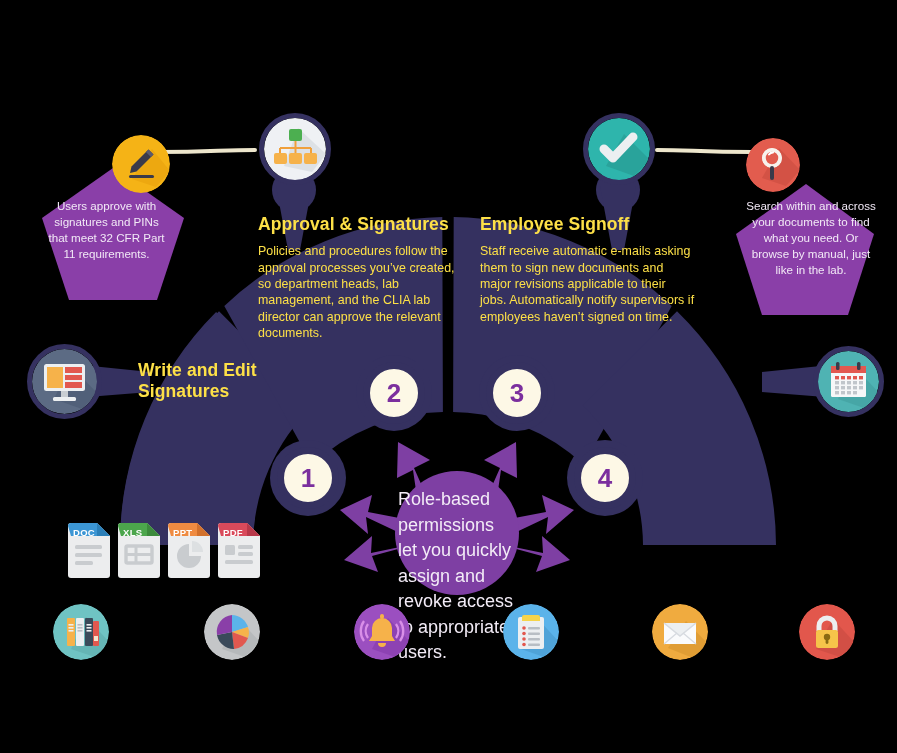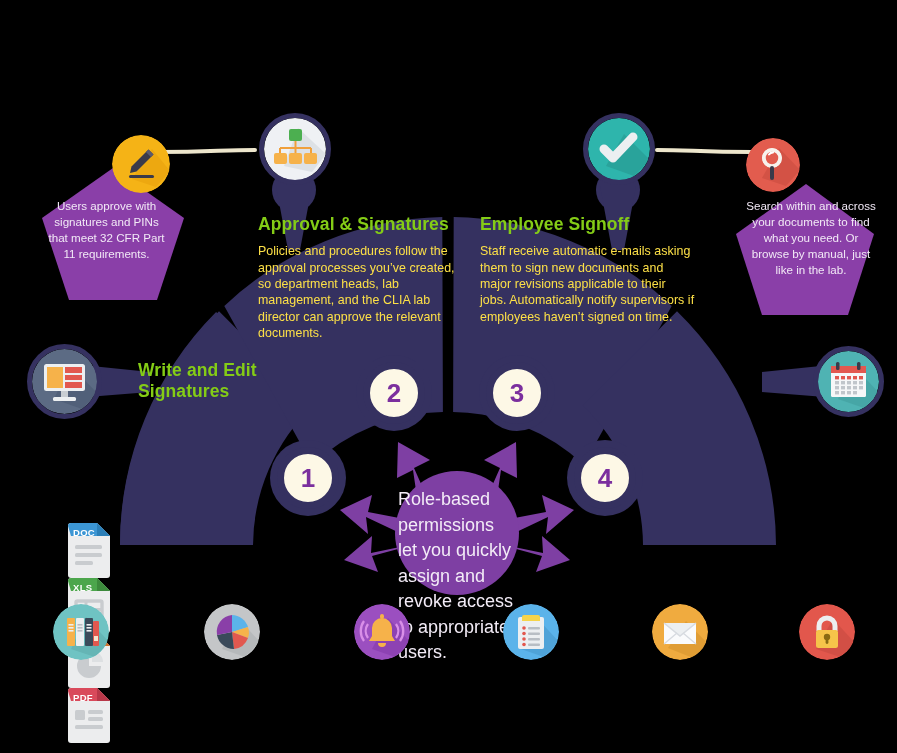--- a/index.html
+++ b/index.html
@@ -7,21 +7,21 @@
     width:897px;height:753px;overflow:hidden;position:relative;
     font-family:"Liberation Sans","DejaVu Sans",sans-serif;
     color:#fff;
   }
   #stage{position:absolute;inset:0;width:897px;height:753px;}
   svg.layer{position:absolute;left:0;top:0;width:897px;height:753px;overflow:visible;}
 
   
   .seg-text{position:absolute;}
   .seg-title{
-    font-size:17.5px;font-weight:bold;color:#84cc16;line-height:1.22;
+    font-size:17.5px;font-weight:bold;color:#fde047;line-height:1.22;
     letter-spacing:.1px;
   }
   .seg-body{
     font-size:12.4px;line-height:1.32;color:#fde047;margin-top:8px;
     letter-spacing:.05px;
   }
   #seg2{left:258px;top:214px;width:200px;}
   #seg3{left:480px;top:214px;width:215px;}
   #seg1{left:138px;top:360px;width:152px;}
   #seg4{left:668px;top:379px;width:148px;}
@@ -54,21 +54,21 @@
 
   
   .icircle{position:absolute;border-radius:50%;overflow:hidden;}
   .icircle > svg{display:block;}
 
   
   #bottomRow{position:absolute;left:0;top:598px;width:897px;height:72px;}
   .brow-item{position:absolute;width:56px;height:56px;border-radius:50%;overflow:hidden;}
 
   
-  #fileChips{position:absolute;left:68px;top:523px;display:flex;flex-direction:column;}
+  #fileChips{position:absolute;left:68px;top:523px;display:flex;gap:8px;}
   .chip{width:42px;height:55px;position:relative;}
   .chip .lbl{
     position:absolute;left:0;top:0;width:100%;height:19px;
     display:flex;align-items:center;justify-content:flex-start;
     padding-left:5px;box-sizing:border-box;
     font-size:9.5px;font-weight:bold;color:#fff;letter-spacing:.3px;
   }
 </style>
 </head>
 <body>

